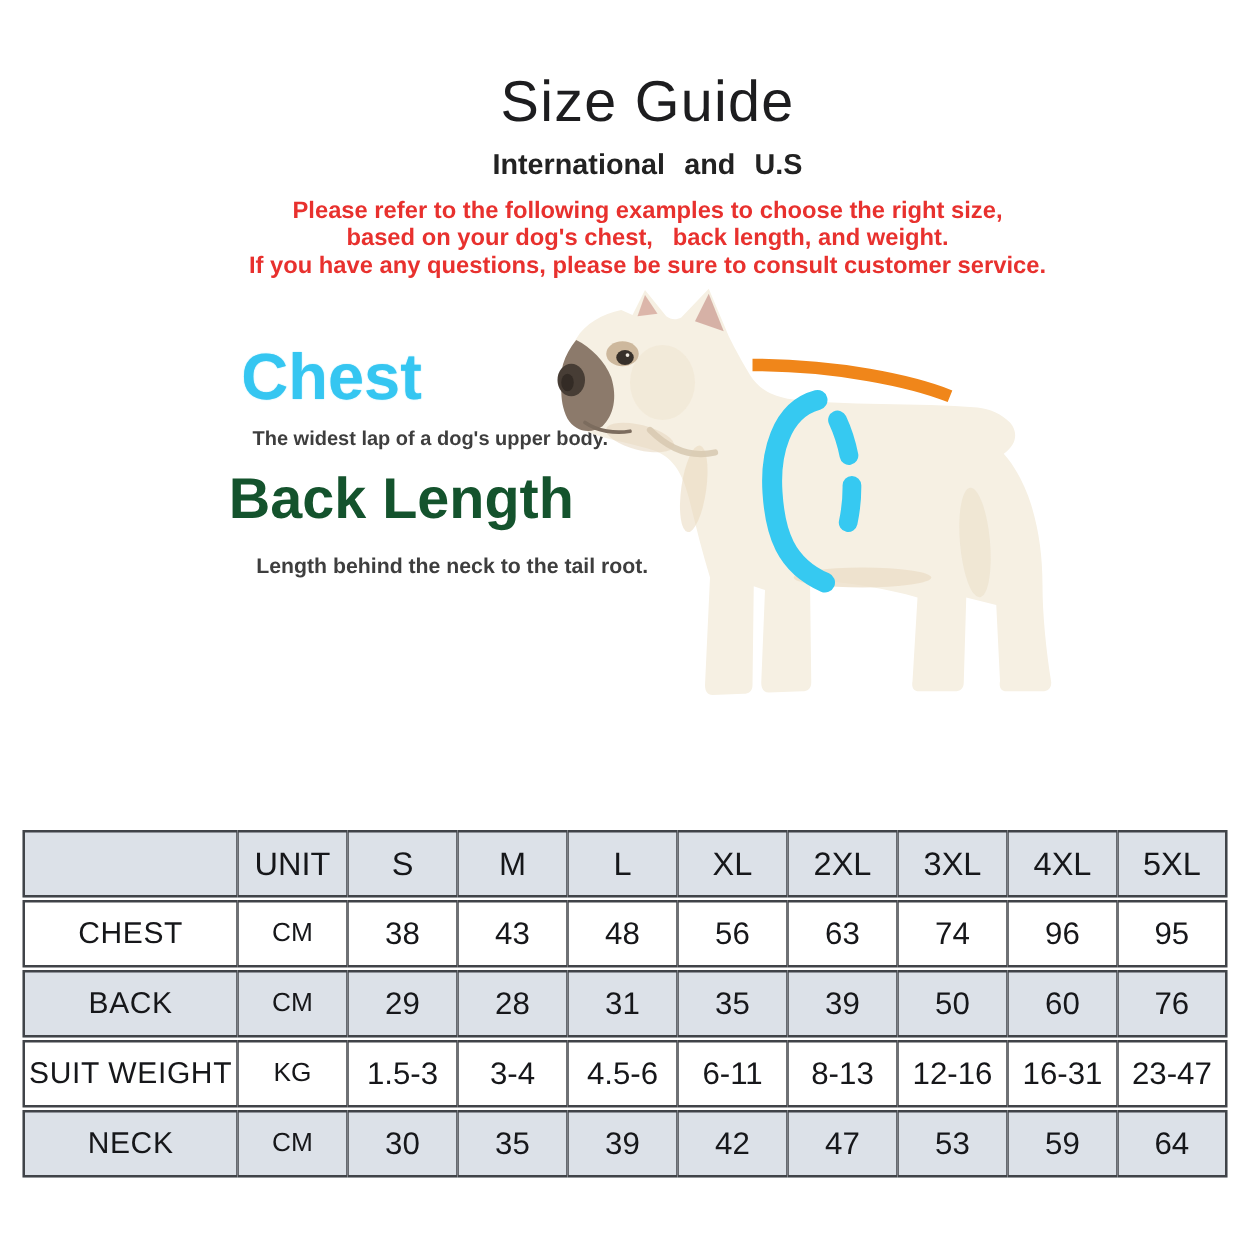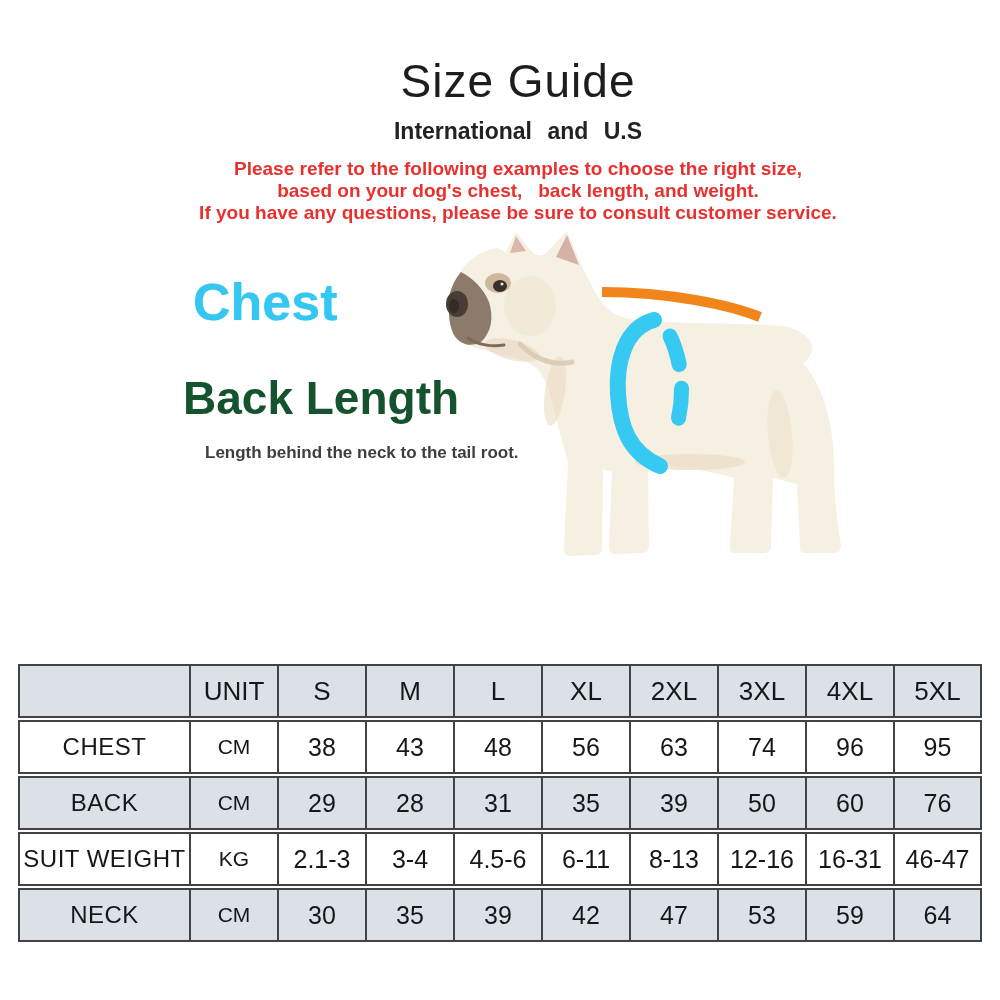--- a/index.html
+++ b/index.html
@@ -51,20 +51,21 @@
     <div class="title">Size Guide</div>
     <div class="subtitle">International and U.S</div>
     <div class="note">
       <div class="note-line">Please refer to the following examples to choose the right size,</div>
       <div class="note-line">based on your dog's chest,   back length, and weight.</div>
       <div class="note-line">If you have any questions, please be sure to consult customer service.</div>
     </div>
   </div>
 
   <div class="chest-label">Chest</div>
+  <div class="chest-desc">The widest lap of a dog's upper body.</div>
   <div class="backlen-label">Back Length</div>
   <div class="backlen-desc">Length behind the neck to the tail root.</div>
 
   <div class="dog-figure">
     <svg viewBox="0 0 440 340" width="440" height="340">
 
       <path fill="#f6f0e3" d="
         M 20 86
         C 18 74, 21 60, 31 45
         C 38 33, 52 25, 67 22
@@ -173,28 +174,28 @@
           <td class="val">31</td>
           <td class="val">35</td>
           <td class="val">39</td>
           <td class="val">50</td>
           <td class="val">60</td>
           <td class="val">76</td>
         </tr>
         <tr>
           <td class="lbl">SUIT WEIGHT</td>
           <td class="unit">KG</td>
-          <td class="val">2.1-3</td>
+          <td class="val">1.5-3</td>
           <td class="val">3-4</td>
           <td class="val">4.5-6</td>
           <td class="val">6-11</td>
           <td class="val">8-13</td>
           <td class="val">12-16</td>
           <td class="val">16-31</td>
-          <td class="val">46-47</td>
+          <td class="val">23-47</td>
         </tr>
         <tr>
           <td class="lbl">NECK</td>
           <td class="unit">CM</td>
           <td class="val">30</td>
           <td class="val">35</td>
           <td class="val">39</td>
           <td class="val">42</td>
           <td class="val">47</td>
           <td class="val">53</td>

